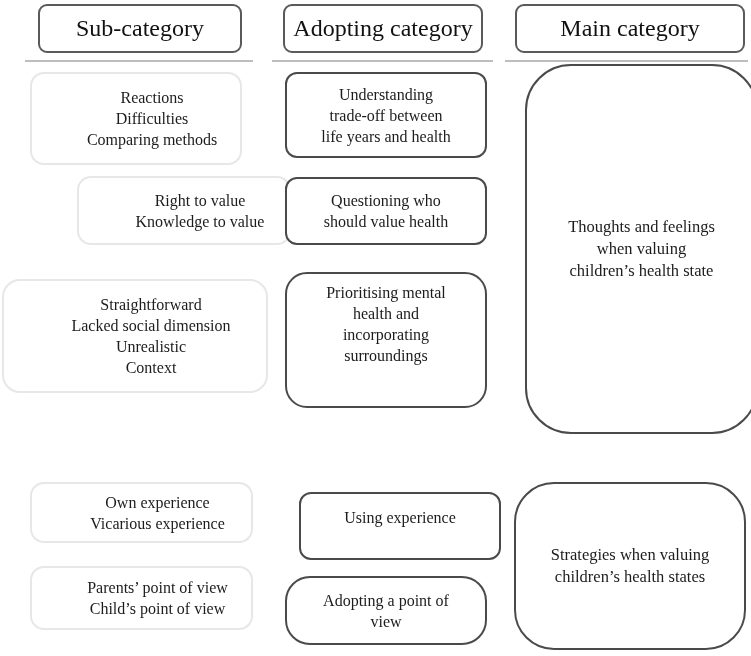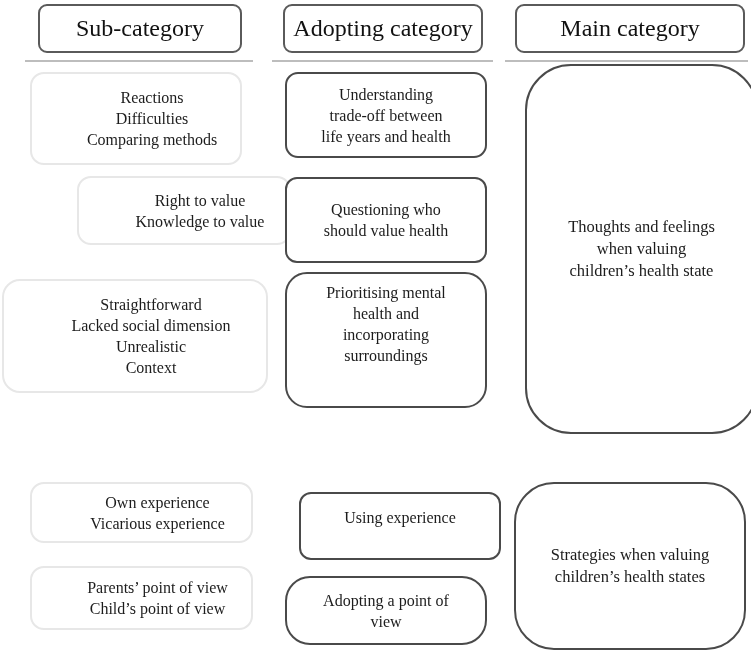--- a/index.html
+++ b/index.html
@@ -62,22 +62,22 @@
   #hl3 { left: 505px; top: 60px; width: 243px; }
 
   
   #l1 { left: 30px; top: 72px;  width: 212px; height: 93px; }
   #l2 { left: 30px; top: 176px; width: 214px; height: 69px; margin-left: 47px; }
   #l3 { left: 2px;  top: 279px; width: 266px; height: 114px; border-radius: 18px; }
   #l4 { left: 30px; top: 482px; width: 223px; height: 61px; }
   #l5 { left: 30px; top: 566px; width: 223px; height: 64px; }
 
   
-  #m1 { left: 285px; top: 72px;  width: 202px; height: 86px; border-radius: 13px; }
-  #m2 { left: 285px; top: 177px; width: 202px; height: 86px; font-family: Liberation Serif, serif; }
+  #m1 { left: 285px; top: 72px;  width: 202px; height: 86px; }
+  #m2 { left: 285px; top: 177px; width: 202px; height: 68px; font-family: Liberation Serif, serif; }
   #m3 { left: 285px; top: 272px; width: 202px; height: 136px; border-radius: 22px; padding-top: 8px; }
   #m4 { left: 299px; top: 492px; width: 202px; height: 68px; padding-top: 13px; }
   #m5 { left: 285px; top: 576px; width: 202px; height: 69px; border-radius: 25px; }
 
   
   #r1 { left: 513px; top: 64px;  width: 233px; height: 370px; border-radius: 46px; margin-left: 12px; }
   #r2 { left: 514px; top: 482px; width: 232px; height: 168px; border-radius: 40px; }
 </style>
 </head>
 <body>

